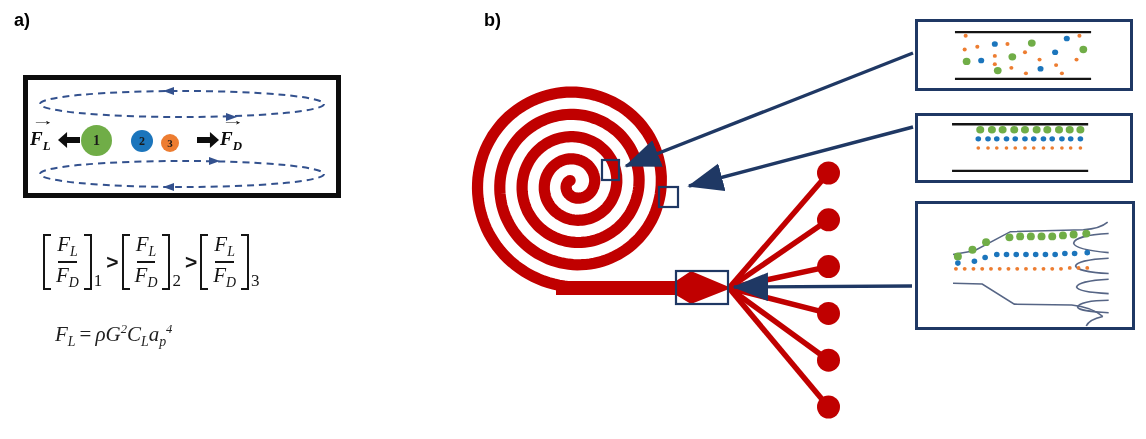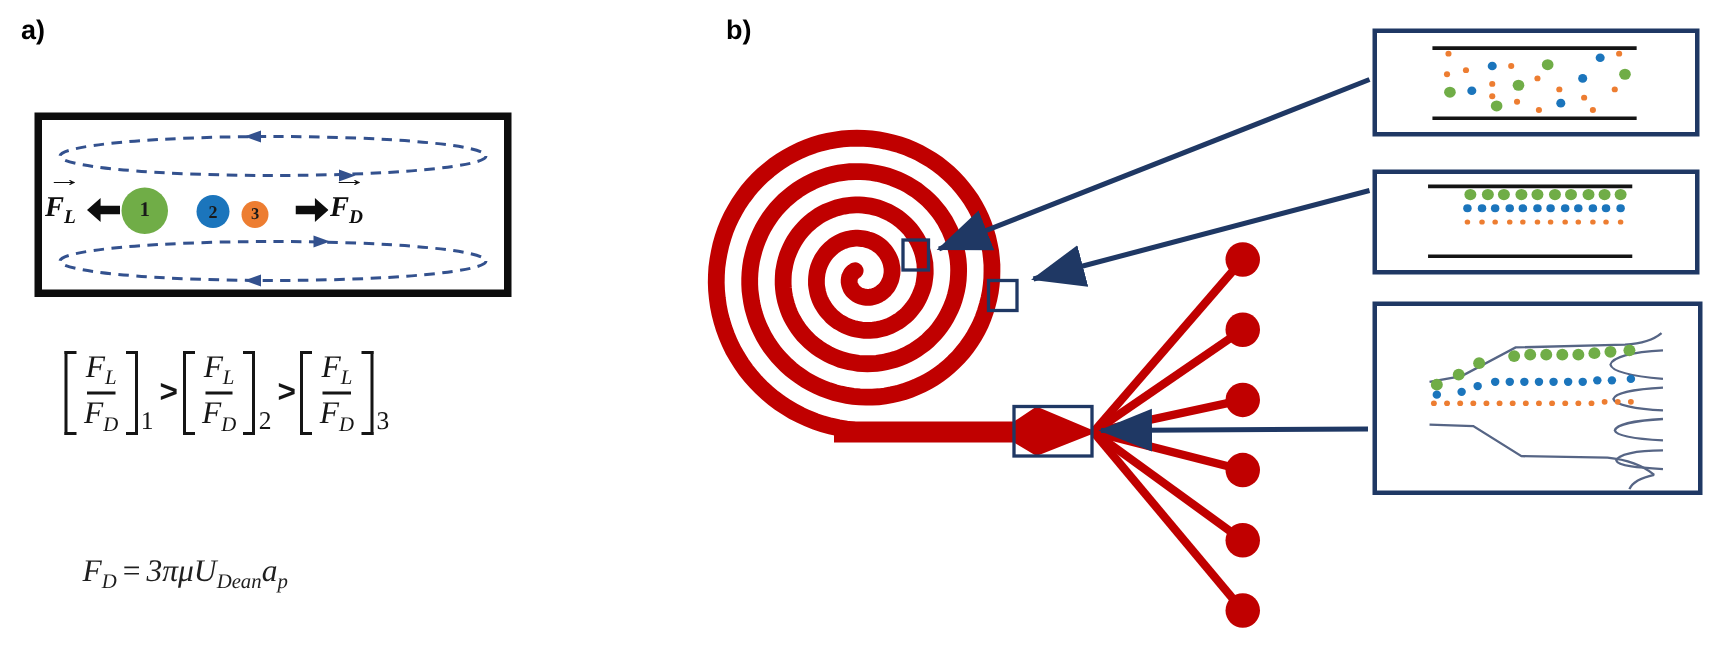--- a/index.html
+++ b/index.html
@@ -148,24 +148,24 @@
       <span class="fr">
           <span class="fnum"><span>F</span><sub>L</sub></span>
           <span class="fbar"></span>
           <span class="fden"><span>F</span><sub>D</sub></span>
         </span>
       <span class="rbrk"></span>
       <span class="idx">3</span>
     </span>
   </div>
 
-
-  <div id="eq-drag" class="meq">
-    <span>F</span><sub>D</sub><span class="rel">=</span><span>3πμU</span><sub>Dean</sub><span>a</span><sub>p</sub>
-  </div>
+  <div id="eq-lift" class="meq">
+    <span>F</span><sub>L</sub><span class="rel">=</span><span>ρG</span><sup>2</sup><span>C</span><sub>L</sub><span>a</span><sub>p</sub><sup>4</sup>
+  </div>
+
 
   <svg id="main-svg" viewBox="0 0 1146 439">
     <defs>
       <marker id="ah" markerWidth="12" markerHeight="9" refX="10" refY="4.2" orient="auto">
         <path d="M0,0 L10.5,4.2 L0,8.4 Z" class="navy-fill"></path>
       </marker>
     </defs>
 
     <polyline id="spiral-path" class="red-stroke" stroke-width="11.2" stroke-linecap="round" points="570.1,180.5 569.8,180.6 569.5,180.8 569.2,181.0 568.8,181.3 568.5,181.5 568.2,181.8 567.9,182.1 567.7,182.5 567.4,182.8 567.2,183.2 567.0,183.6 566.8,184.0 566.6,184.5 566.4,184.9 566.3,185.4 566.2,185.9 566.2,186.4 566.1,186.9 566.1,187.5 566.1,188.0 566.2,188.5 566.3,189.1 566.4,189.6 566.6,190.2 566.8,190.7 567.0,191.3 567.2,191.8 567.5,192.4 567.9,192.9 568.2,193.4 568.6,193.9 569.1,194.4 569.6,194.9 570.1,195.3 570.6,195.7 571.2,196.1 571.8,196.5 572.4,196.8 573.0,197.1 573.7,197.4 574.4,197.6 575.1,197.8 575.9,198.0 576.6,198.1 577.4,198.2 578.2,198.2 579.0,198.2 579.8,198.2 580.6,198.1 581.4,197.9 582.2,197.7 583.0,197.5 583.8,197.2 584.6,196.9 585.4,196.5 586.1,196.1 586.9,195.6 587.6,195.1 588.3,194.5 589.0,193.9 589.7,193.3 590.3,192.6 590.9,191.9 591.5,191.1 592.0,190.3 592.5,189.4 592.9,188.5 593.3,187.6 593.7,186.7 594.0,185.7 594.2,184.7 594.4,183.7 594.6,182.7 594.7,181.6 594.7,180.6 594.7,179.5 594.6,178.4 594.4,177.3 594.2,176.3 594.0,175.2 593.6,174.1 593.3,173.1 592.8,172.0 592.3,171.0 591.7,170.0 591.1,169.0 590.4,168.0 589.7,167.1 588.9,166.2 588.1,165.3 587.2,164.5 586.2,163.7 585.2,163.0 584.2,162.3 583.1,161.7 581.9,161.1 580.8,160.6 579.6,160.2 578.3,159.8 577.1,159.4 575.8,159.2 574.5,159.0 573.2,158.9 571.8,158.8 570.5,158.8 569.1,158.9 567.7,159.1 566.4,159.3 565.0,159.6 563.7,160.0 562.3,160.5 561.0,161.0 559.7,161.6 558.5,162.3 557.2,163.1 556.0,163.9 554.9,164.8 553.7,165.8 552.7,166.8 551.6,167.9 550.7,169.0 549.8,170.2 548.9,171.5 548.1,172.8 547.4,174.2 546.7,175.6 546.1,177.1 545.6,178.5 545.2,180.1 544.8,181.6 544.6,183.2 544.4,184.8 544.3,186.4 544.3,188.1 544.3,189.7 544.5,191.4 544.8,193.0 545.1,194.6 545.5,196.3 546.0,197.9 546.6,199.5 547.3,201.0 548.1,202.6 549.0,204.1 549.9,205.5 551.0,207.0 552.1,208.3 553.3,209.6 554.5,210.9 555.9,212.1 557.3,213.2 558.7,214.3 560.3,215.2 561.9,216.1 563.5,217.0 565.2,217.7 567.0,218.4 568.7,218.9 570.6,219.4 572.4,219.7 574.3,220.0 576.2,220.2 578.1,220.3 580.0,220.2 582.0,220.1 583.9,219.9 585.8,219.5 587.7,219.1 589.6,218.6 591.5,217.9 593.4,217.2 595.2,216.3 596.9,215.3 598.7,214.3 600.4,213.2 602.0,211.9 603.6,210.6 605.1,209.2 606.5,207.7 607.8,206.1 609.1,204.4 610.3,202.7 611.4,200.9 612.4,199.0 613.3,197.1 614.1,195.1 614.9,193.1 615.5,191.0 616.0,188.9 616.3,186.8 616.6,184.6 616.8,182.4 616.8,180.2 616.7,178.0 616.6,175.7 616.2,173.5 615.8,171.3 615.3,169.1 614.6,166.9 613.8,164.8 612.9,162.7 611.9,160.6 610.8,158.6 609.5,156.7 608.2,154.8 606.8,152.9 605.2,151.2 603.6,149.5 601.8,147.9 600.0,146.4 598.1,144.9 596.1,143.6 594.0,142.4 591.9,141.3 589.6,140.3 587.4,139.4 585.1,138.6 582.7,138.0 580.3,137.4 577.8,137.1 575.4,136.8 572.9,136.6 570.4,136.6 567.9,136.8 565.4,137.0 562.9,137.4 560.4,137.9 557.9,138.6 555.5,139.4 553.1,140.3 550.7,141.3 548.4,142.5 546.1,143.8 544.0,145.3 541.8,146.8 539.8,148.5 537.8,150.2 536.0,152.1 534.2,154.1 532.5,156.2 531.0,158.4 529.5,160.6 528.2,163.0 527.0,165.4 525.9,167.9 524.9,170.4 524.1,173.0 523.4,175.7 522.9,178.4 522.4,181.1 522.2,183.9 522.1,186.7 522.1,189.5 522.3,192.3 522.6,195.1 523.1,197.9 523.7,200.6 524.5,203.4 525.4,206.1 526.4,208.7 527.6,211.4 529.0,213.9 530.5,216.4 532.1,218.8 533.8,221.1 535.7,223.4 537.7,225.5 539.8,227.6 542.1,229.5 544.4,231.3 546.8,233.0 549.4,234.6 552.0,236.1 554.7,237.4 557.5,238.5 560.3,239.6 563.2,240.4 566.2,241.2 569.2,241.7 572.2,242.2 575.2,242.4 578.3,242.5 581.4,242.4 584.5,242.2 587.6,241.8 590.7,241.2 593.7,240.5 596.7,239.6 599.7,238.6 602.6,237.4 605.5,236.0 608.3,234.5 611.0,232.8 613.6,231.0 616.2,229.1 618.6,227.0 620.9,224.7 623.2,222.4 625.3,219.9 627.2,217.3 629.1,214.6 630.8,211.8 632.3,208.9 633.7,206.0 635.0,202.9 636.1,199.8 637.0,196.6 637.8,193.3 638.4,190.0 638.8,186.7 639.0,183.3 639.1,180.0 639.0,176.6 638.7,173.2 638.2,169.8 637.5,166.5 636.7,163.2 635.7,159.9 634.5,156.6 633.2,153.5 631.6,150.4 630.0,147.3 628.1,144.4 626.1,141.5 623.9,138.8 621.6,136.1 619.2,133.6 616.6,131.2 613.8,129.0 611.0,126.8 608.0,124.9 605.0,123.0 601.8,121.4 598.5,119.9 595.2,118.6 591.8,117.4 588.3,116.4 584.7,115.6 581.1,115.0 577.5,114.6 573.9,114.4 570.2,114.4 566.5,114.5 562.9,114.9 559.2,115.4 555.6,116.2 552.0,117.1 548.4,118.3 544.9,119.6 541.5,121.1 538.1,122.8 534.9,124.6 531.7,126.7 528.6,128.9 525.7,131.3 522.8,133.8 520.1,136.5 517.5,139.3 515.1,142.3 512.9,145.4 510.8,148.6 508.8,152.0 507.1,155.4 505.5,159.0 504.1,162.6 502.9,166.3 501.9,170.1 501.0,173.9 500.4,177.8 500.0,181.7 499.8,185.7 499.8,189.6 500.0,193.6 500.5,197.6 501.1,201.5 501.9,205.4 503.0,209.3 504.2,213.1 505.7,216.9 507.4,220.5 509.2,224.1 511.3,227.7 513.5,231.1 515.9,234.3 518.5,237.5 521.3,240.5 524.2,243.4 527.3,246.2 530.5,248.7 533.9,251.1 537.3,253.4 541.0,255.4 544.7,257.3 548.5,259.0 552.4,260.4 556.4,261.7 560.5,262.7 564.7,263.6 568.8,264.2 573.1,264.6 577.3,264.8 581.5,264.7 585.8,264.5 590.1,264.0 594.3,263.2 598.5,262.3 602.6,261.1 606.7,259.7 610.7,258.1 614.6,256.3 618.5,254.3 622.2,252.1 625.9,249.6 629.4,247.0 632.7,244.2 635.9,241.2 639.0,238.1 641.9,234.7 644.6,231.3 647.2,227.6 649.5,223.9 651.7,220.0 653.7,216.0 655.4,211.9 656.9,207.6 658.2,203.3 659.3,199.0 660.2,194.6 660.8,190.1 661.2,185.6 661.3,181.0 661.3,176.5 660.9,171.9 660.4,167.4 659.5,162.9 658.5,158.4 657.2,154.0 655.7,149.7 654.0,145.4 652.0,141.2 649.8,137.1 647.4,133.1 644.7,129.3 641.9,125.6 638.9,122.0 635.7,118.6 632.3,115.4 628.7,112.3 625.0,109.4 621.1,106.7 617.0,104.3 612.9,102.0 608.6,100.0 604.2,98.1 599.7,96.5 595.1,95.2 590.4,94.1 585.7,93.2 580.9,92.6 576.1,92.2 571.3,92.1 566.4,92.2 561.6,92.6 556.8,93.3 552.0,94.2 547.2,95.3 542.6,96.7 537.9,98.4 533.4,100.3 529.0,102.4 524.7,104.8 520.5,107.4 516.4,110.2 512.5,113.3 508.7,116.5 505.1,120.0 501.7,123.6 498.5,127.4 495.5,131.4 492.6,135.6 490.1,139.9 487.7,144.3 485.5,148.9 483.6,153.6 482.0,158.4 480.6,163.3 479.5,168.2 478.6,173.2 477.9,178.3 477.6,183.4 477.5,188.5 477.7,193.7 478.2,198.8 478.9,203.9 479.9,209.0 481.2,214.0 482.7,218.9 484.5,223.8 486.5,228.6 488.8,233.3 491.4,237.8 494.2,242.3 497.2,246.6 500.5,250.7 503.9,254.6 507.6,258.4 511.5,262.0 515.6,265.4 519.8,268.5 524.3,271.5 528.8,274.2 533.6,276.7 538.4,278.9 543.4,280.9 548.5,282.6 553.7,284.0 558.9,285.2 564.2,286.1 569.6,286.7 575.0,287.0"></polyline>
 

